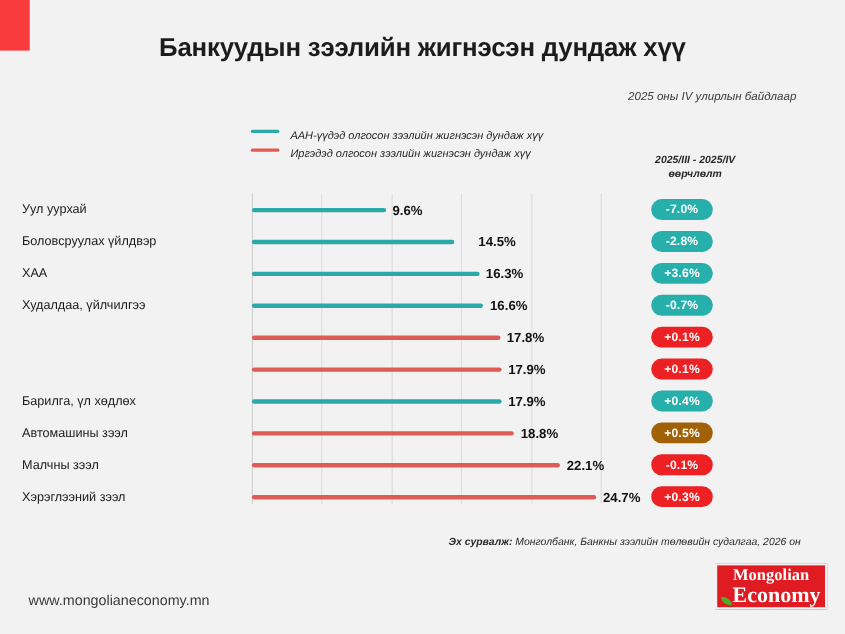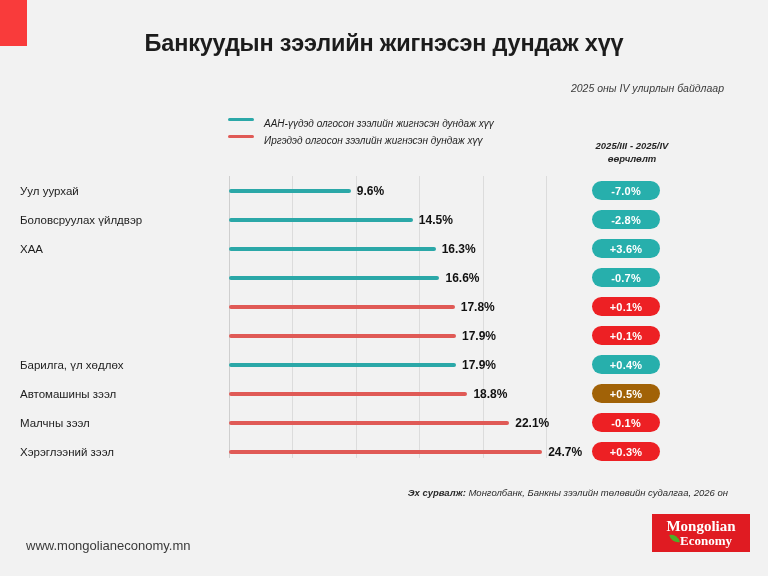--- a/index.html
+++ b/index.html
@@ -63,21 +63,21 @@
     font-size:11.5px; color:#1c1c1c; white-space:nowrap;
   }
   .bar {
     position:absolute; left:229px; height:4px; border-radius:2px;
   }
   .bar-value {
     position:absolute; font-size:12px; font-weight:bold; color:#111;
     white-space:nowrap;
   }
   .badge {
-    position:absolute; left:592px; width:68px; height:19px;
+    position:absolute; left:592px; width:56px; height:19px;
     border-radius:10px; color:#fff; font-size:11px; font-weight:bold;
     display:flex; align-items:center; justify-content:center;
     letter-spacing:0.2px;
   }
 
   
   .source {
     position:absolute; right:40px; top:487px;
     font-size:9.5px; font-style:italic; color:#2b2b2b; white-space:nowrap;
   }
@@ -89,21 +89,21 @@
   }
 
   .logo {
     position:absolute; right:16px; top:512px;
     width:102px; height:42px; background:#e01b22;
     border:2px solid #f2f2f2;
     display:flex; flex-direction:column; align-items:center; justify-content:center;
     font-family:"Liberation Serif", serif; color:#fff; line-height:1.0;
   }
   .logo-top { font-size:15px; font-weight:bold; }
-  .logo-bottom { font-size:13px; font-weight:bold; display:flex; align-items:flex-start; }
+  .logo-bottom { font-size:20px; font-weight:bold; display:flex; align-items:flex-end; }
   .leaf {
     display:inline-block; width:9px; height:9px; margin-right:1px;
     background:#4caf27;
     border-radius:0 100% 0 100%;
     transform:rotate(-12deg);
   }
 </style>
 </head>
 <body>
 
@@ -142,30 +142,31 @@
     <div id="rows">
         <div class="row" style="top: 0px;">
           <div class="cat-label">Уул уурхай</div>
           <div class="bar" style="width: 121.728px; background: rgb(43, 168, 168);"></div>
           <div class="bar-value" style="left: 356.728px;">9.6%</div>
           <div class="badge" style="background: rgb(39, 175, 172);">-7.0%</div>
         </div>
         <div class="row" style="top: 29px;">
           <div class="cat-label">Боловсруулах үйлдвэр</div>
           <div class="bar" style="width: 183.86px; background: rgb(43, 168, 168);"></div>
-          <div class="bar-value" style="left: 418.86px;">14.5%</div>
+          <div class="bar-value" style="left: 418.86px; padding-left: 16px;">14.5%</div>
           <div class="badge" style="background: rgb(39, 175, 172);">-2.8%</div>
         </div>
         <div class="row" style="top: 58px;">
           <div class="cat-label">ХАА</div>
           <div class="bar" style="width: 206.684px; background: rgb(43, 168, 168);"></div>
           <div class="bar-value" style="left: 441.684px;">16.3%</div>
           <div class="badge" style="background: rgb(39, 175, 172);">+3.6%</div>
         </div>
         <div class="row" style="top: 87px;">
+          <div class="cat-label">Худалдаа, үйлчилгээ</div>
           <div class="bar" style="width: 210.488px; background: rgb(43, 168, 168);"></div>
           <div class="bar-value" style="left: 445.488px;">16.6%</div>
           <div class="badge" style="background: rgb(39, 175, 172);">-0.7%</div>
         </div>
         <div class="row" style="top: 116px;">
           <div class="bar" style="width: 225.704px; background: rgb(224, 90, 86);"></div>
           <div class="bar-value" style="left: 460.704px;">17.8%</div>
           <div class="badge" style="background: rgb(237, 32, 36);">+0.1%</div>
         </div>
         <div class="row" style="top: 145px;">

